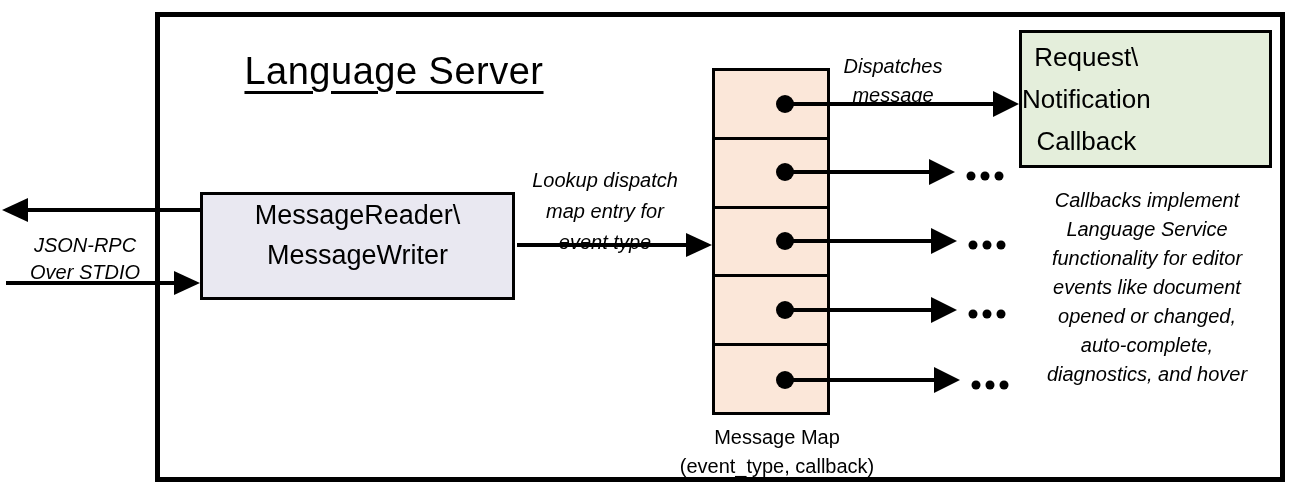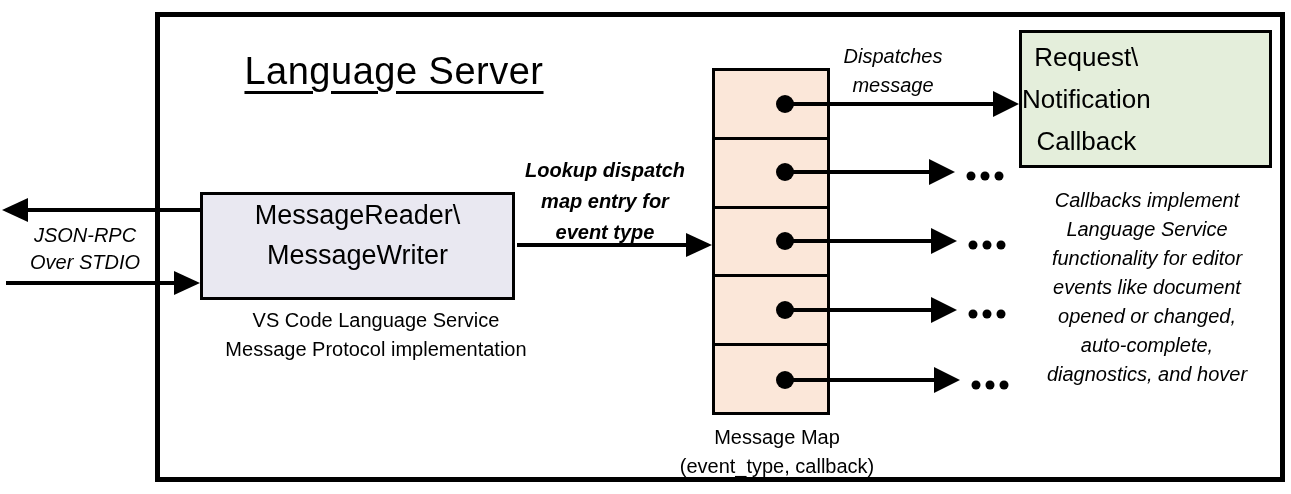--- a/index.html
+++ b/index.html
@@ -32,23 +32,24 @@
     text-decoration-thickness: 3px;
     text-underline-offset: 7px;
     white-space: pre-line;
   }
   .lbl-italic {
     font-style: italic;
     font-size: 20px;
     line-height: 27px;
     text-align: center;
     white-space: pre-line;
+    margin-top: 10px;
   }
   .io-label { left: 5px; top: 222px; width: 160px; }
-  .lookup-label { left: 505px; top: 155px; width: 200px; line-height: 31px; font-weight: bold; }
+  .lookup-label { left: 505px; top: 155px; width: 200px; line-height: 31px; }
   .dispatches-label { left: 813px; top: 42px; width: 160px; line-height: 29px; }
 
   .msg-box {
     left: 200px; top: 192px; width: 315px; height: 108px;
     background: var(--message_box_fill);
     border: 3px solid var(--stroke);
     display: flex; align-items: flex-start; justify-content: center;
     text-align: center;
     font-size: 27px; line-height: 40px;
     white-space: pre-line;
@@ -101,22 +102,20 @@
 
   <div class="abs title">Language Server</div>
 
   <div class="abs lbl-italic io-label">JSON-RPC
 Over STDIO</div>
 
   <div class="abs msg-box">
     <span>MessageReader\
 MessageWriter</span>
   </div>
-  <div class="abs caption msg-caption">VS Code Language Service
-Message Protocol implementation</div>
 
   <div class="abs lbl-italic lookup-label">Lookup dispatch
 map entry for
 event type</div>
 
   <div class="abs dispatch-map">
     <div class="cell"></div>
     <div class="cell"></div>
     <div class="cell"></div>
     <div class="cell"></div>

